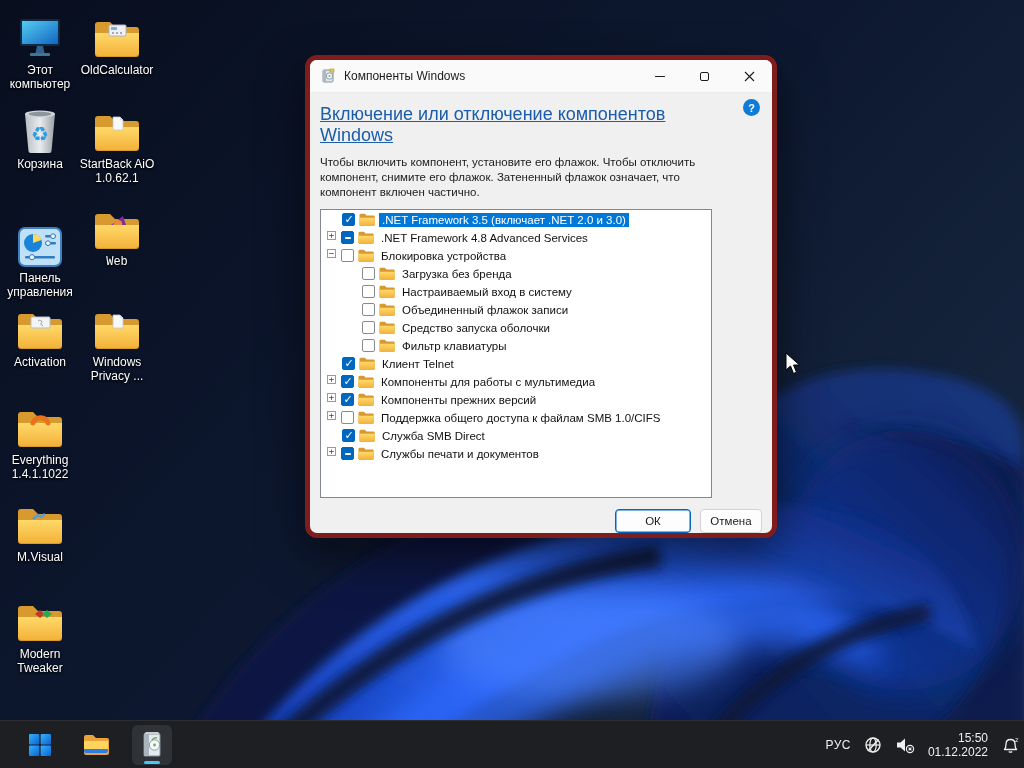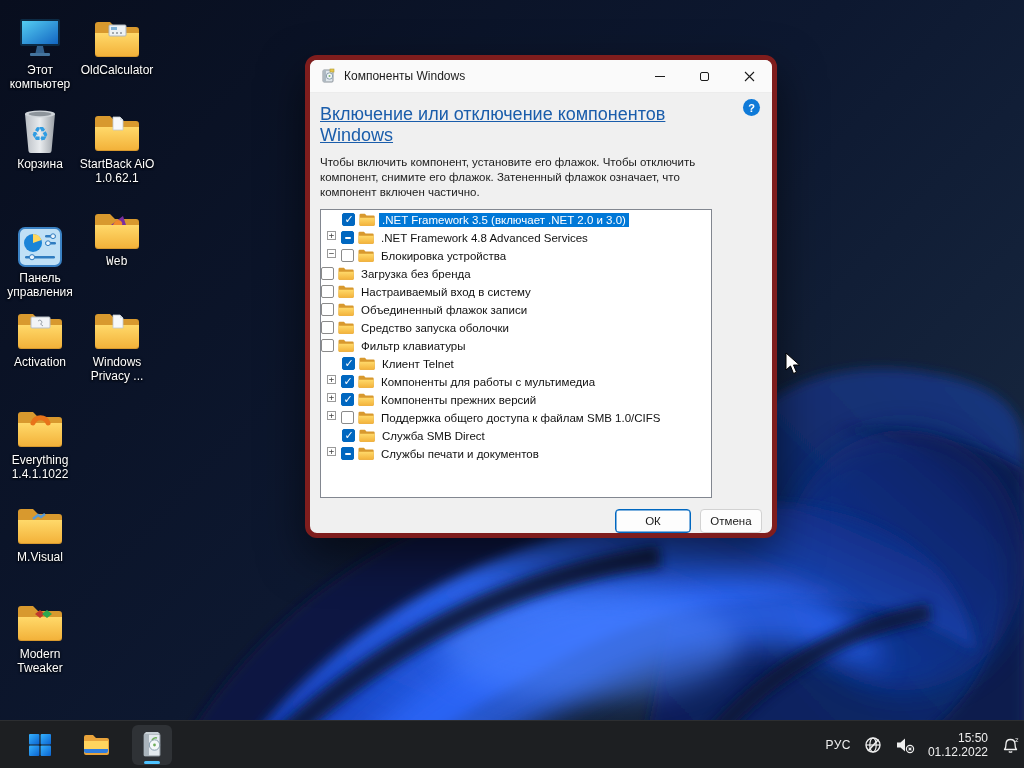--- a/index.html
+++ b/index.html
@@ -31,21 +31,21 @@
   .heading { color:#1a5dab; font-size:18px; line-height:21px; width:368px; margin-top:1px;text-decoration:underline; }
   .helpbtn { position:absolute; right:12px; top:6px; width:17px; height:17px; border-radius:50%;
              background:#0f7ad8; color:#fff; font-size:11px; font-weight:bold;
              display:flex; align-items:center; justify-content:center; }
   .desc { margin-top:9px; font-size:11.5px; line-height:15px; color:#1b1b1b; width:388px; }
 
   .listbox { margin-top:9px; width:392px; height:289px; background:#fff;
              border:1px solid #828790; overflow:hidden; padding-top:3px; }
   .trow { height:18px; display:flex; align-items:flex-start; font-size:11.5px; color:#111; }
   .trow.lvl0 { padding-left:6px; }
-  .trow.lvl1 { }
+  .trow.lvl1 { padding-left:41px; }
   .exp { width:9px; height:9px; border:1px solid #9a9a9a; background:#fff; margin-right:5px;
          font-size:9px; line-height:7px; text-align:center; color:#444; flex:0 0 auto;
          font-family:"DejaVu Sans Mono",monospace; }
   .exp-sp { width:15px; flex:0 0 auto; }
   .cb { width:13px; height:13px; border:1px solid #8a8a8a; border-radius:2px; background:#fff;
         margin-right:4px; position:relative; flex:0 0 auto; }
   .cb.checked, .cb.partial { background:#0067c0; border-color:#0067c0; }
   .cb.checked::after { content:"✓"; position:absolute; left:1.5px; top:-1.5px; color:#fff;
                        font-size:11px; font-weight:bold; }
   .cb.partial::after { content:""; position:absolute; left:2.5px; top:4.5px; width:6px; height:2.5px;

